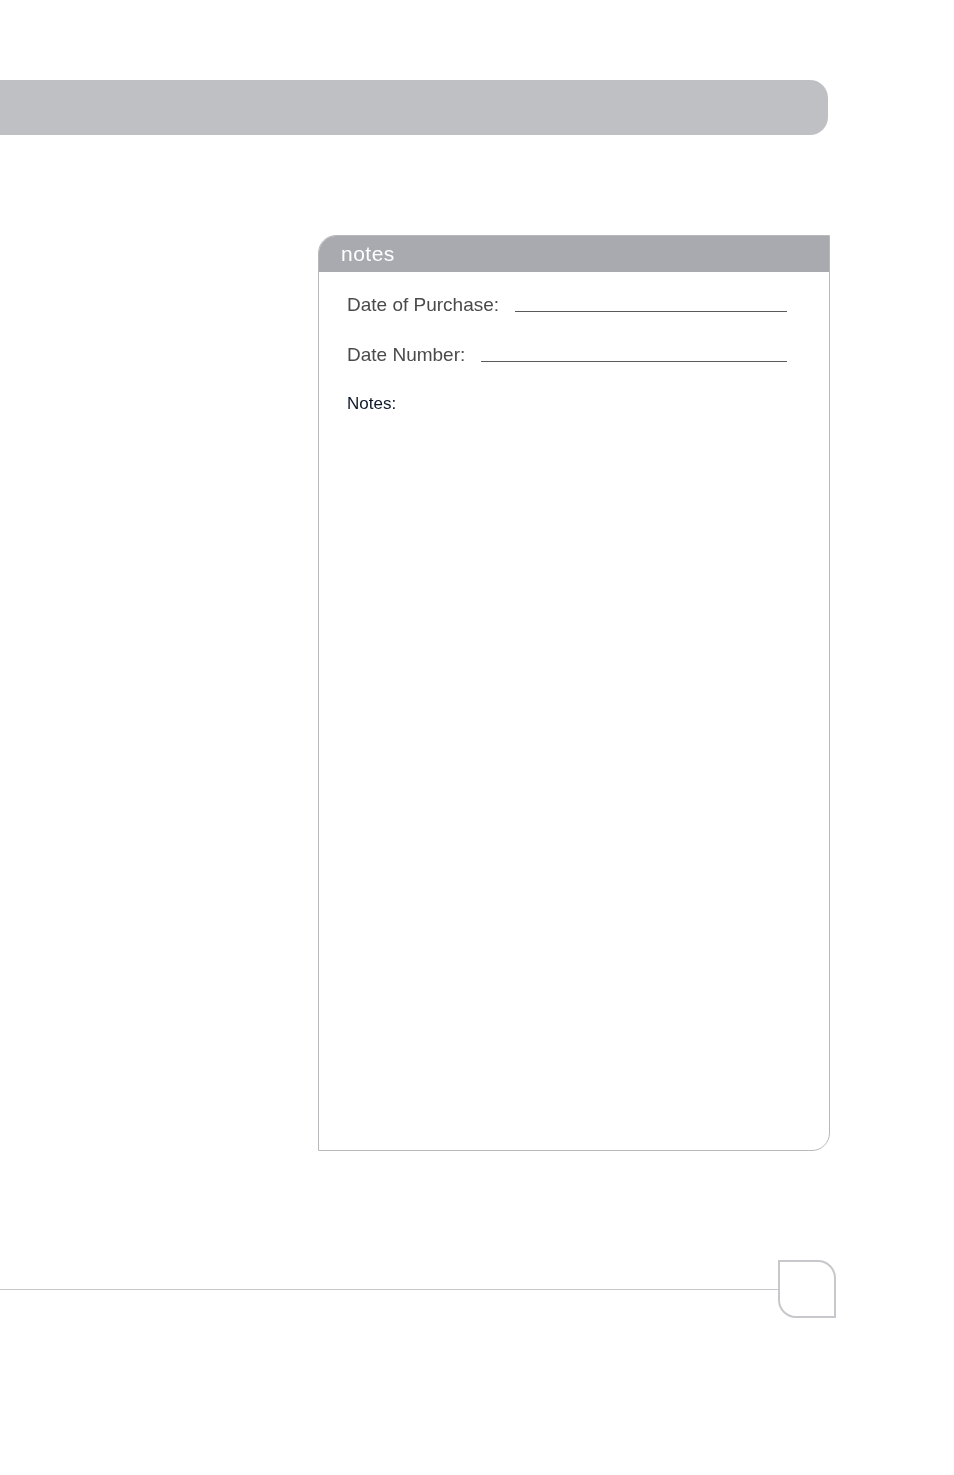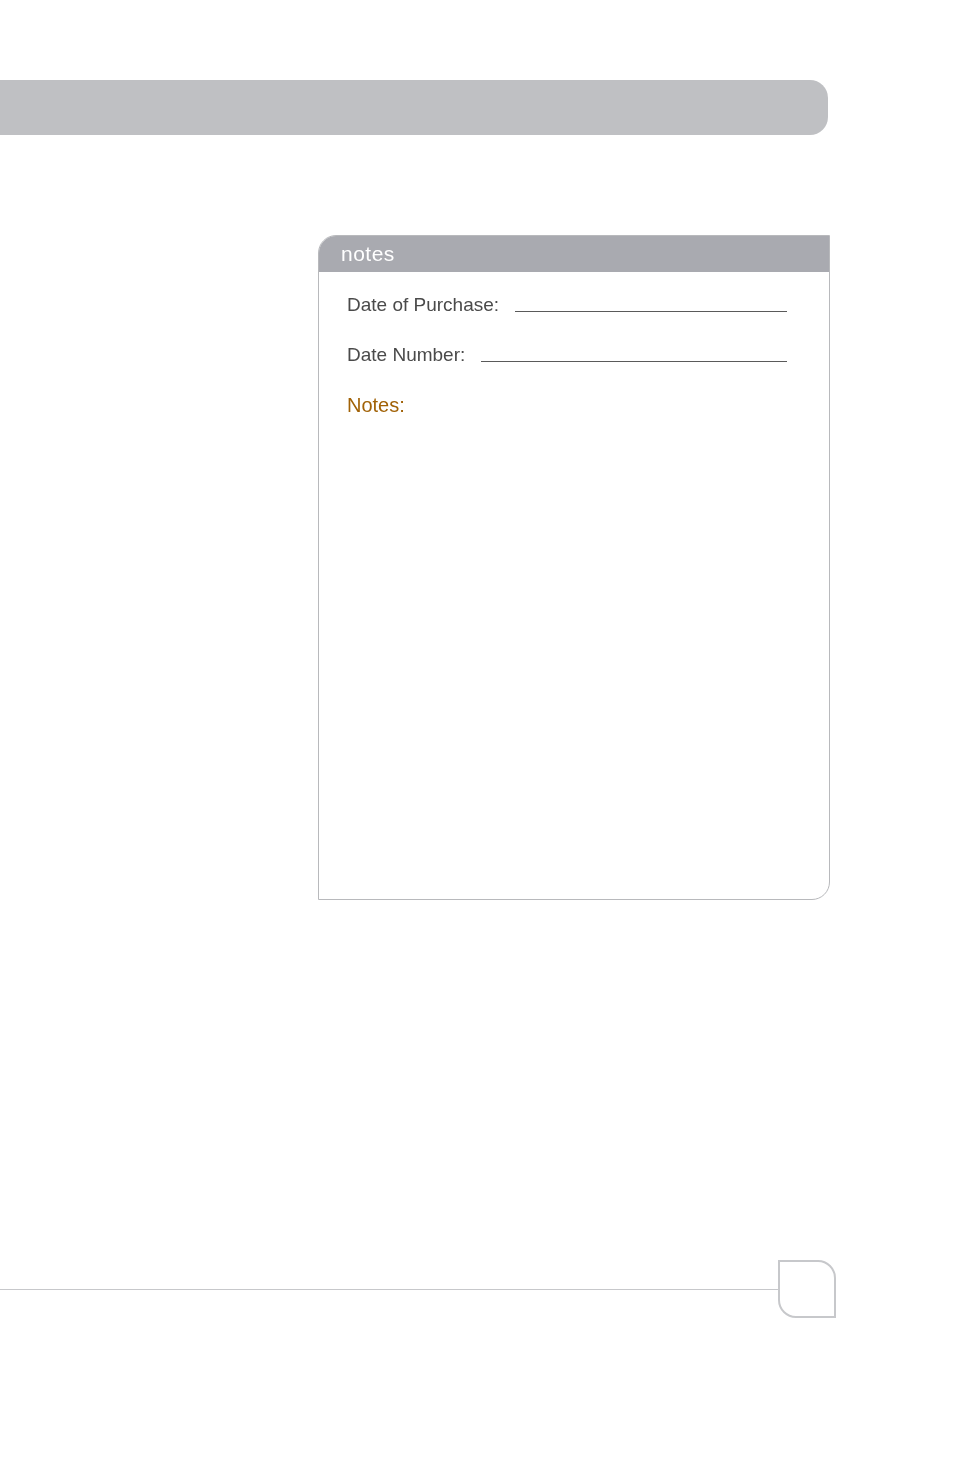--- a/index.html
+++ b/index.html
@@ -22,21 +22,21 @@
       height: 55px;
       background: #bfc0c3;
       border-top-right-radius: 18px;
       border-bottom-right-radius: 18px;
     }
     .notes-box {
       position: absolute;
       top: 235px;
       left: 318px;
       width: 512px;
-      height: 665px;
+      height: 916px;
       border: 1px solid #b8b9bc;
       border-top-left-radius: 18px;
       border-bottom-right-radius: 18px;
       overflow: hidden;
       background: #ffffff;
     }
     .notes-header {
       background: #a9aab0;
       color: #ffffff;
       padding: 6px 22px 6px 22px;
@@ -66,22 +66,22 @@
     .field-row.date .field-line {
       margin-right: 14px;
     }
     .field-row.model .field-line {
       margin-right: 14px;
     }
     .field-row.serial .field-line {
       margin-right: 0px;
     }
     .notes-label {
-      color: #a16207;
-      font-size: 20px;
+      color: #0f172a;
+      font-size: 17px;
       margin-top: 10px;
     }
     .bottom-line {
       position: absolute;
       bottom: 185px;
       left: 0;
       width: 780px;
       height: 0;
       border-top: 1px solid #c7c8cb;
     }

